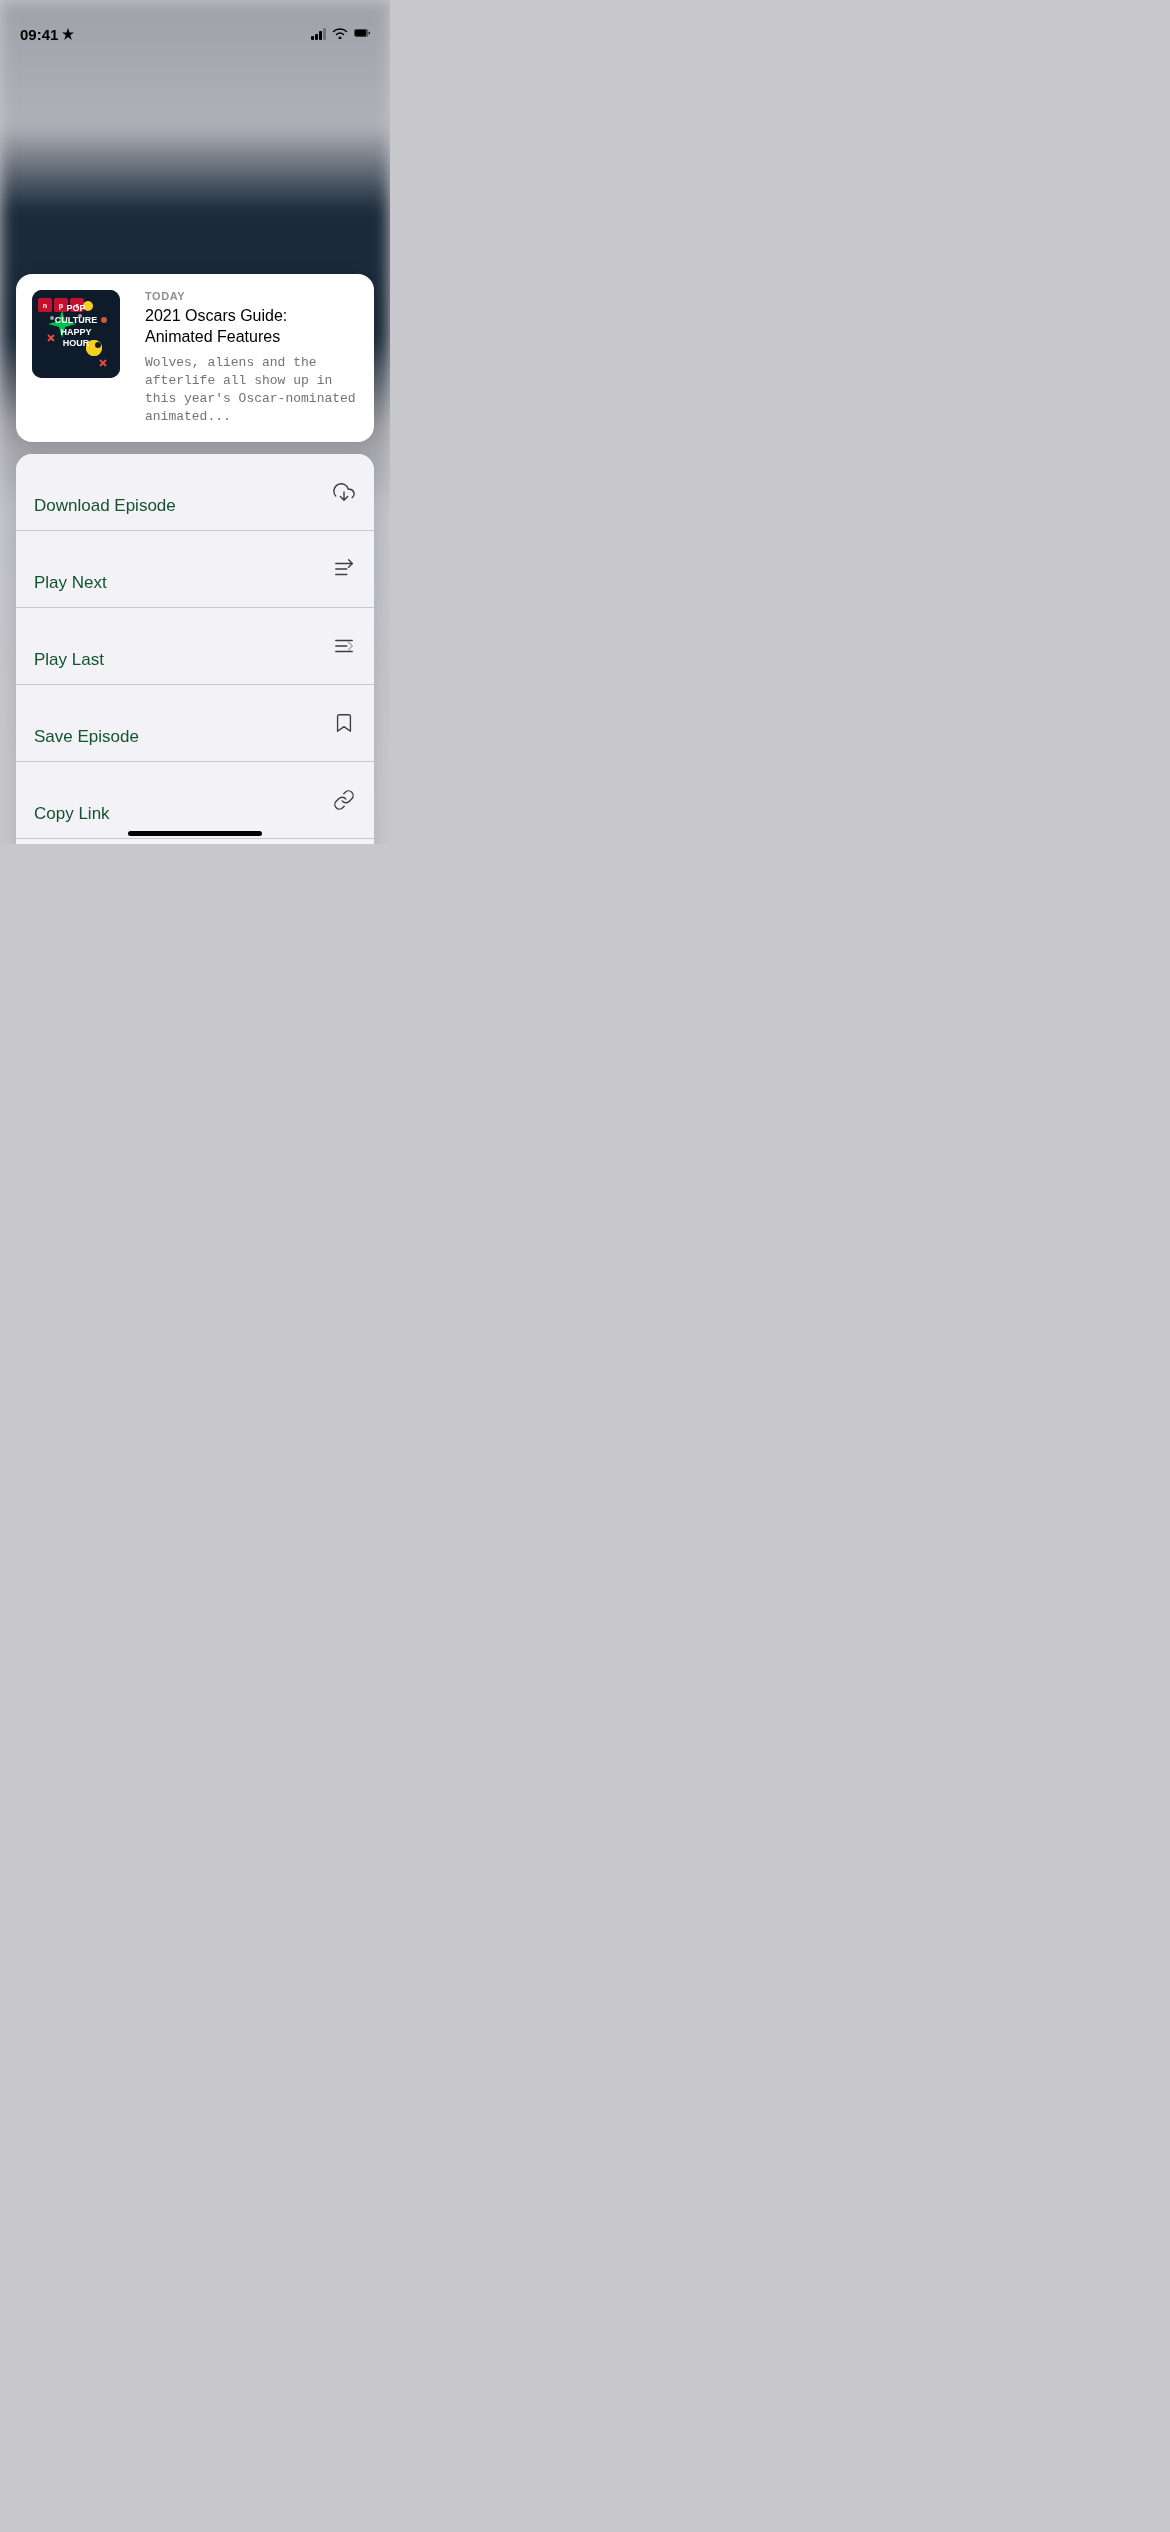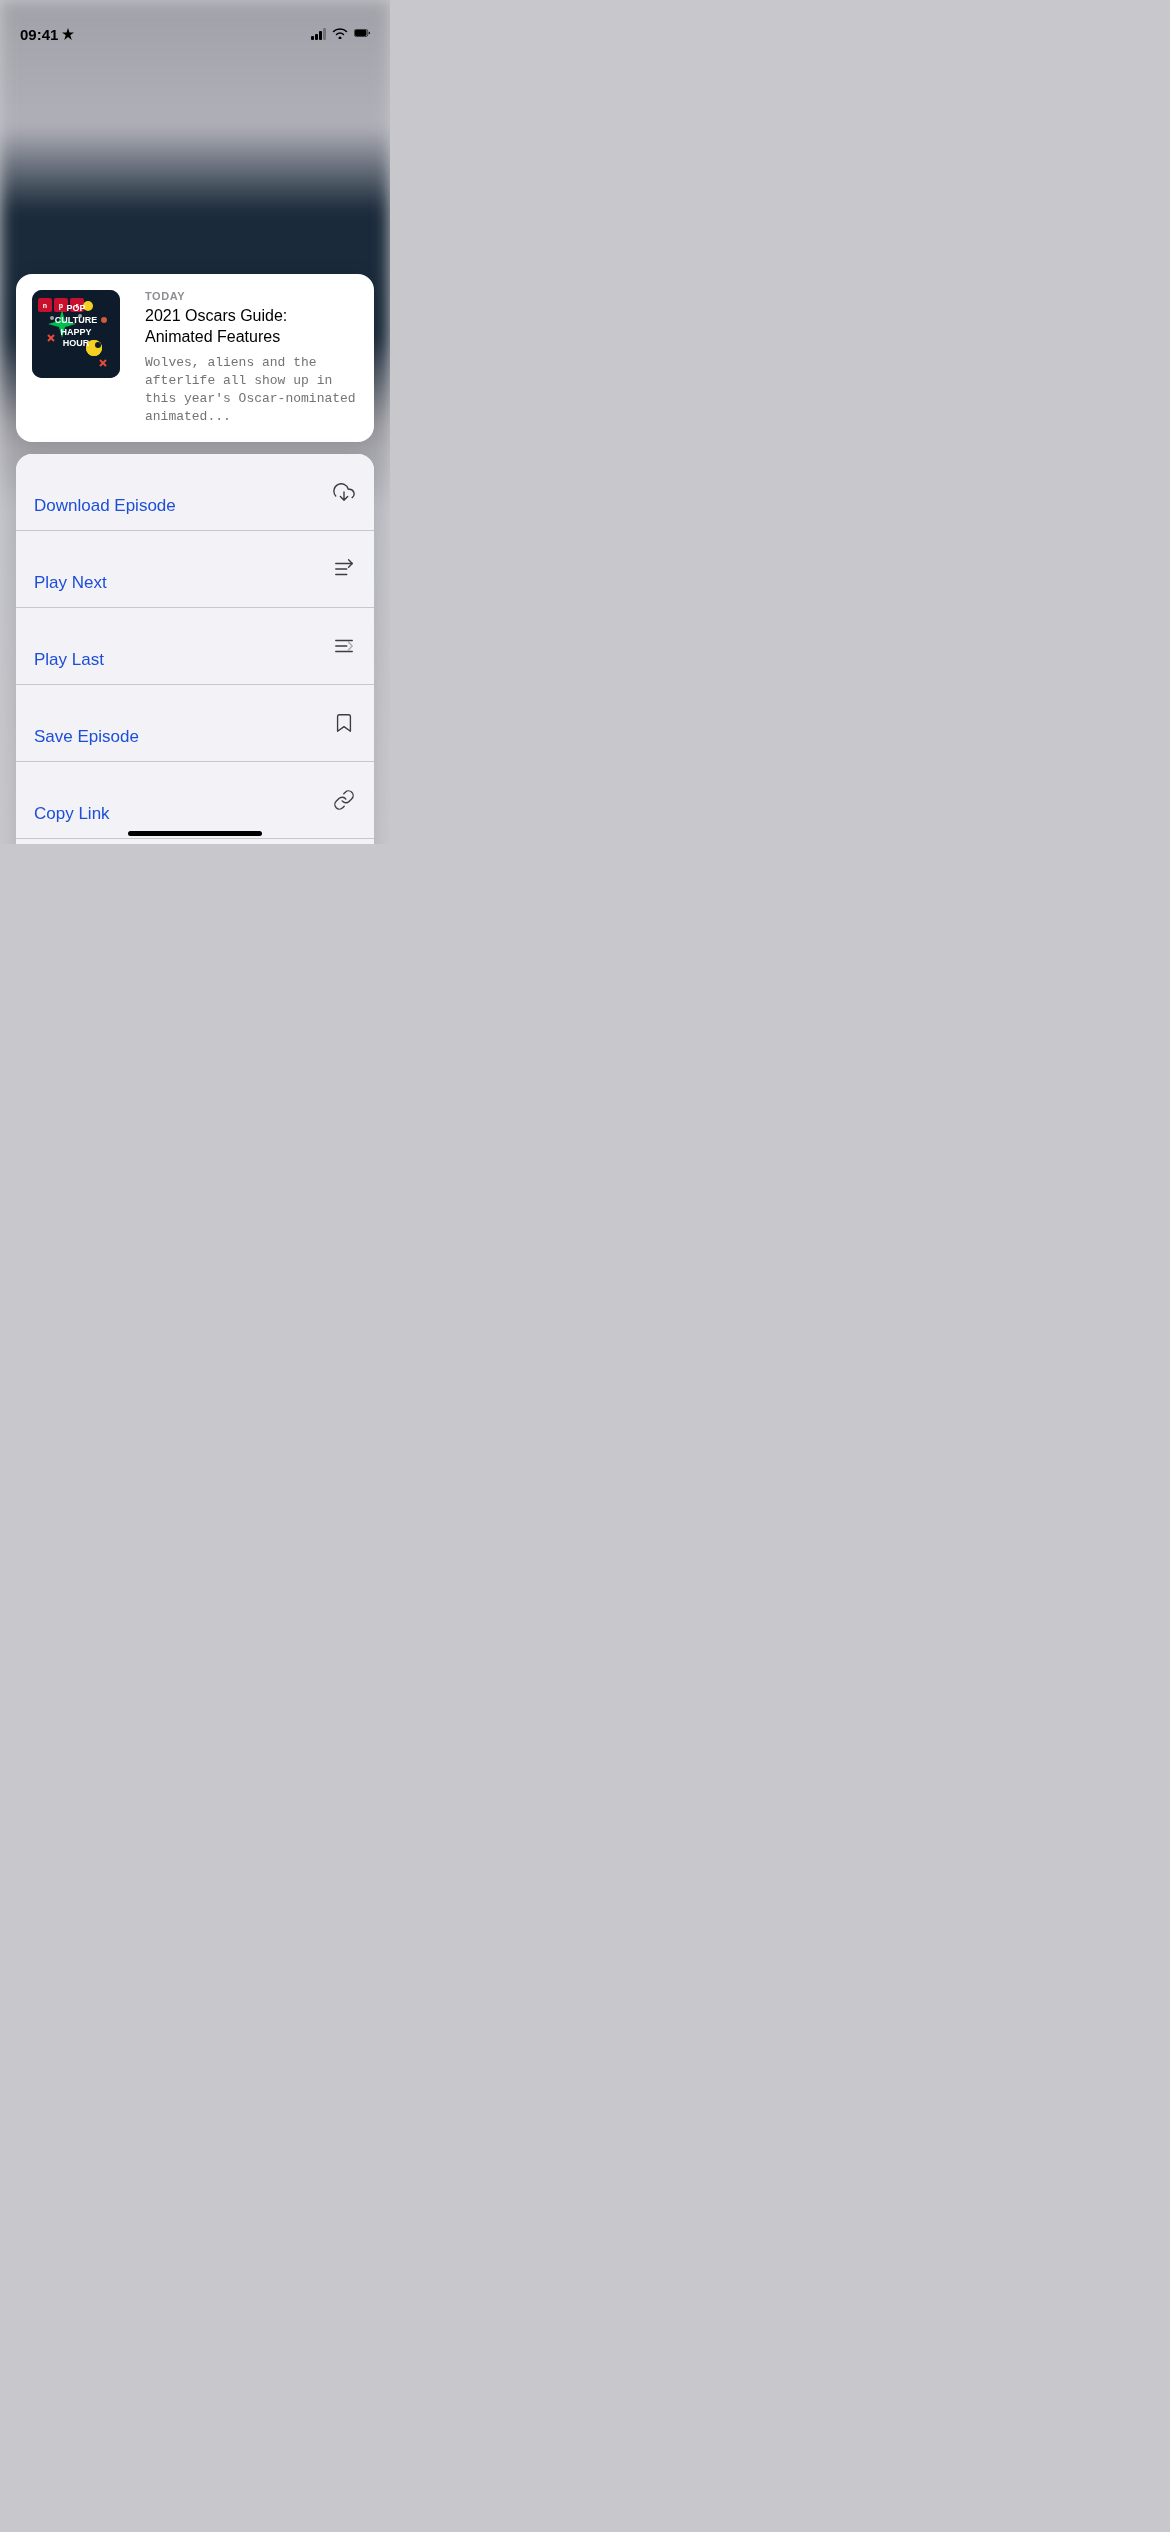--- a/index.html
+++ b/index.html
@@ -202,21 +202,21 @@
       min-height: 56px;
     }
 
     .menu-item:last-child {
       border-bottom: none;
     }
 
     .menu-label {
       font-size: 17px;
       font-weight: 400;
-      color: #1d4ed8;
+      color: #14532d;
       margin-top: 28px;
     }
 
     .menu-icon {
       width: 24px;
       height: 24px;
       display: flex;
       align-items: center;
       justify-content: center;
       color: #3c3c43;

